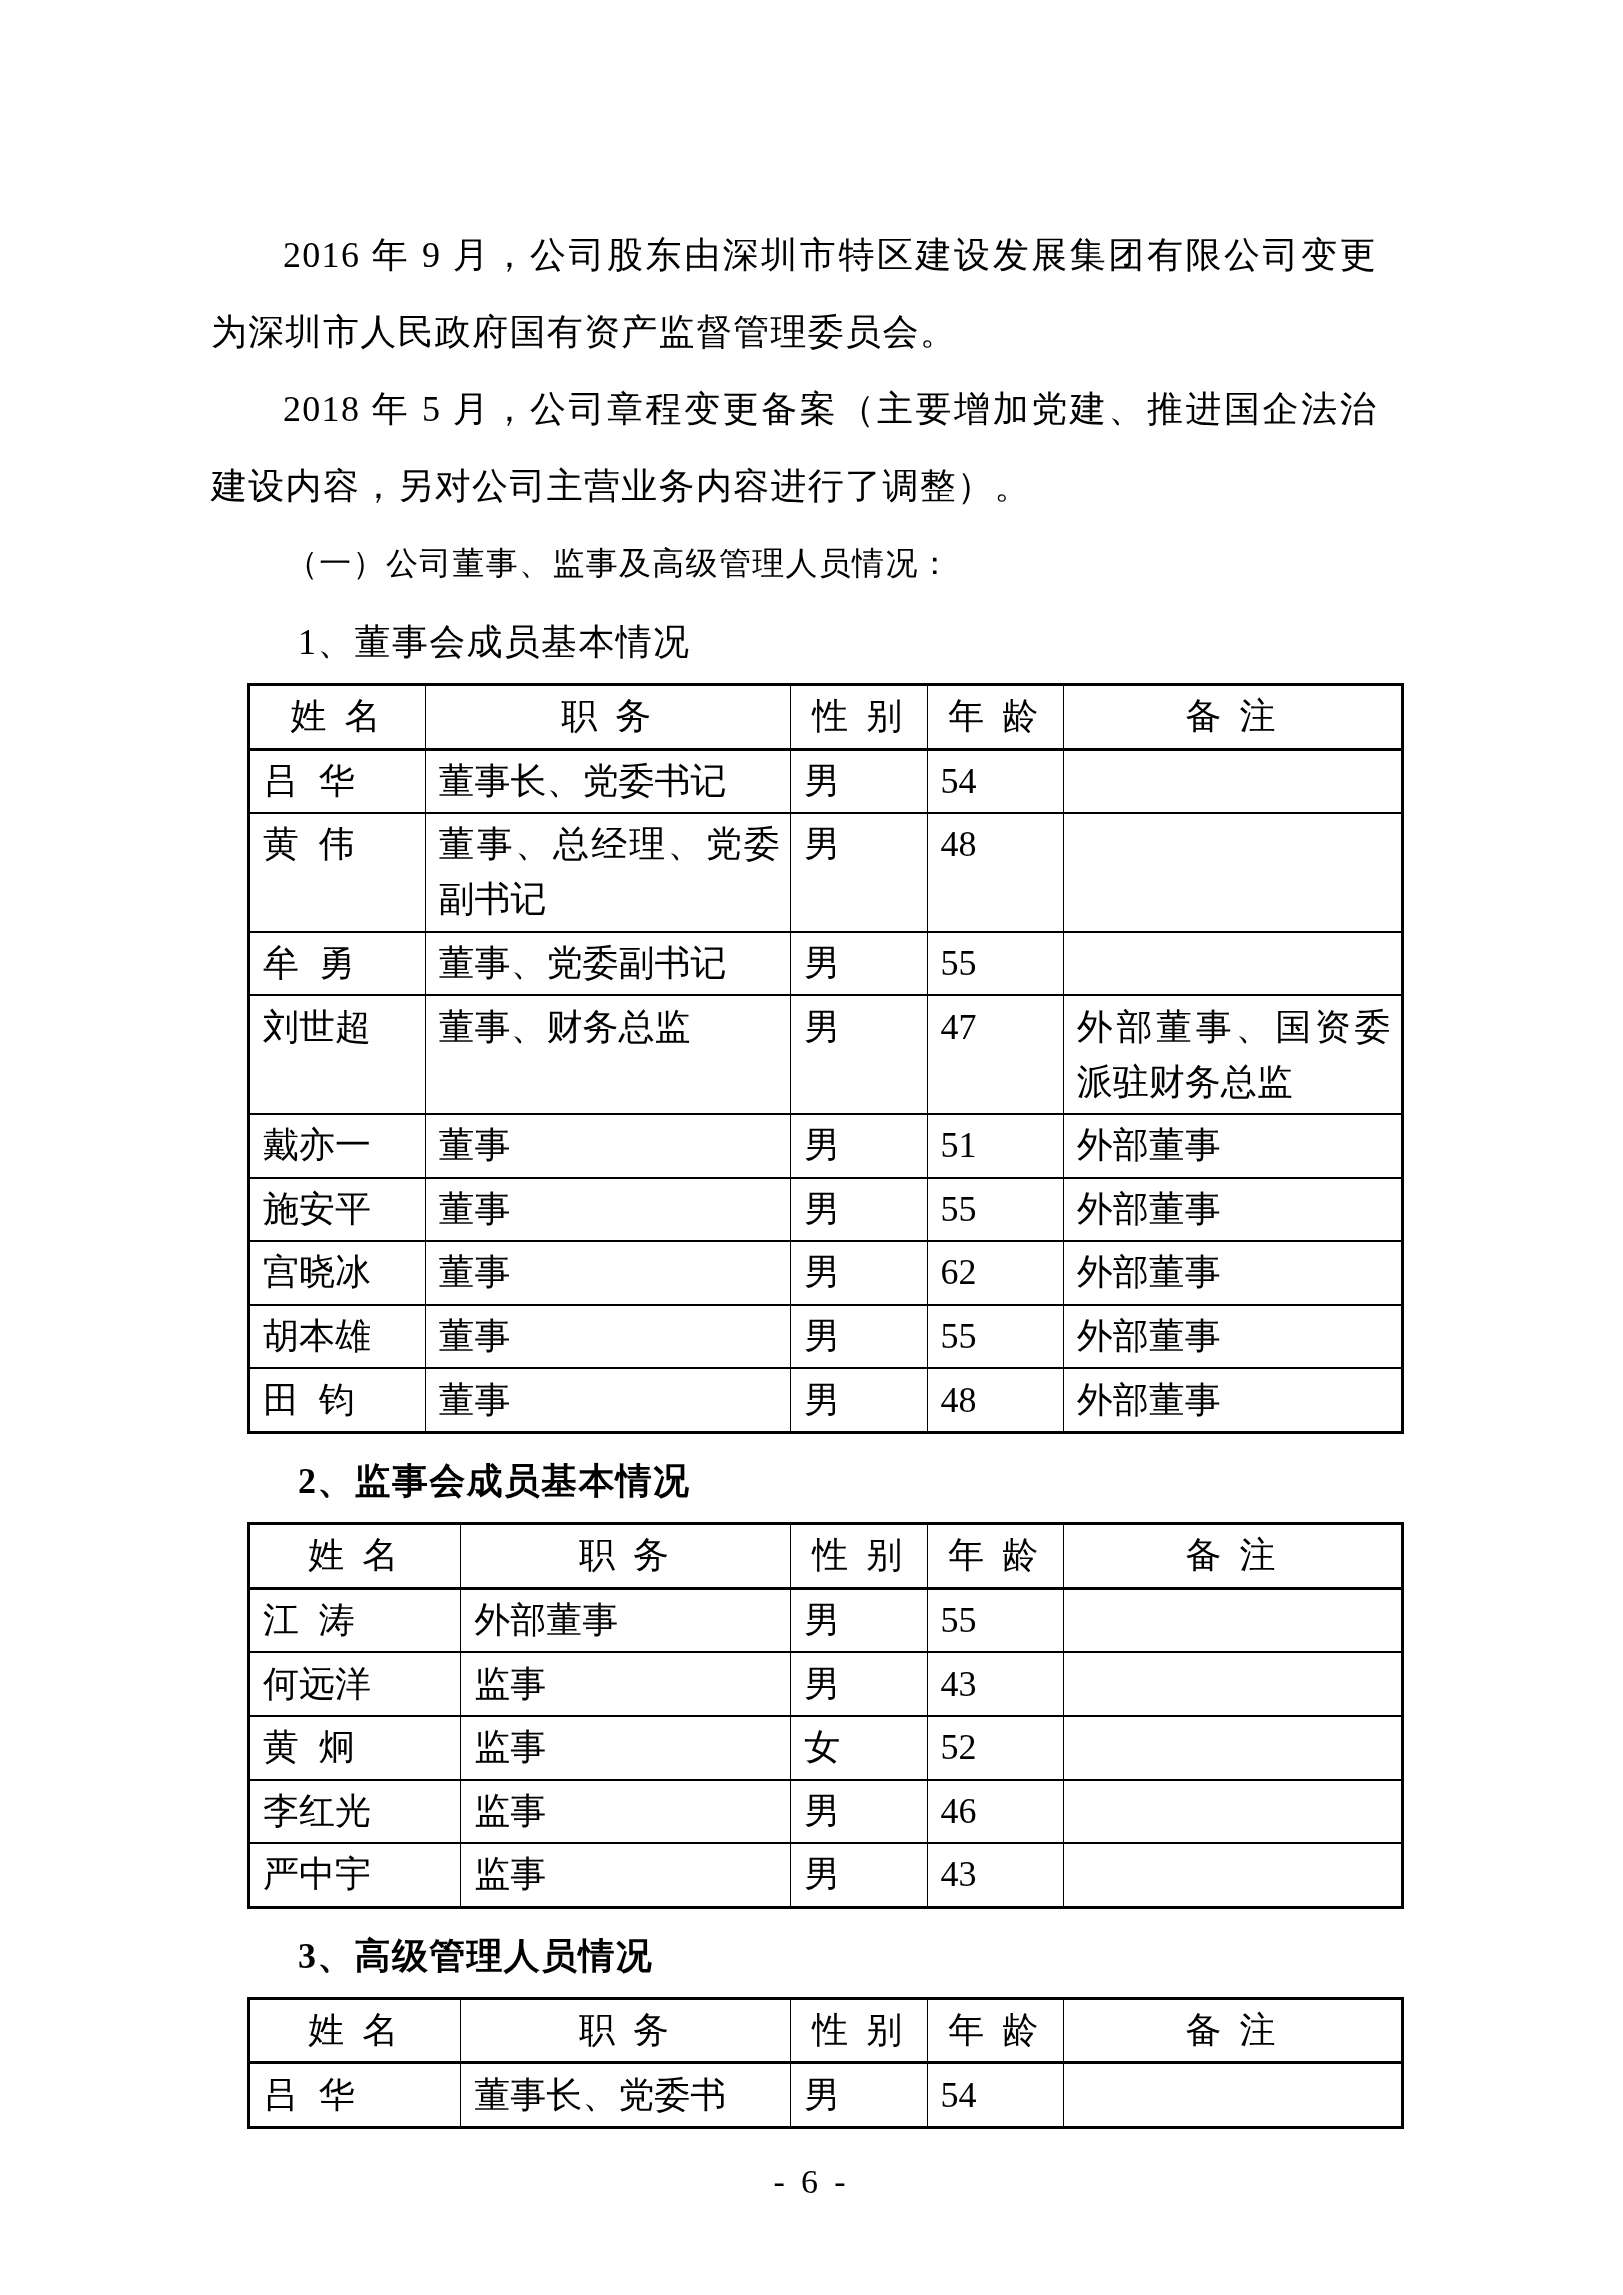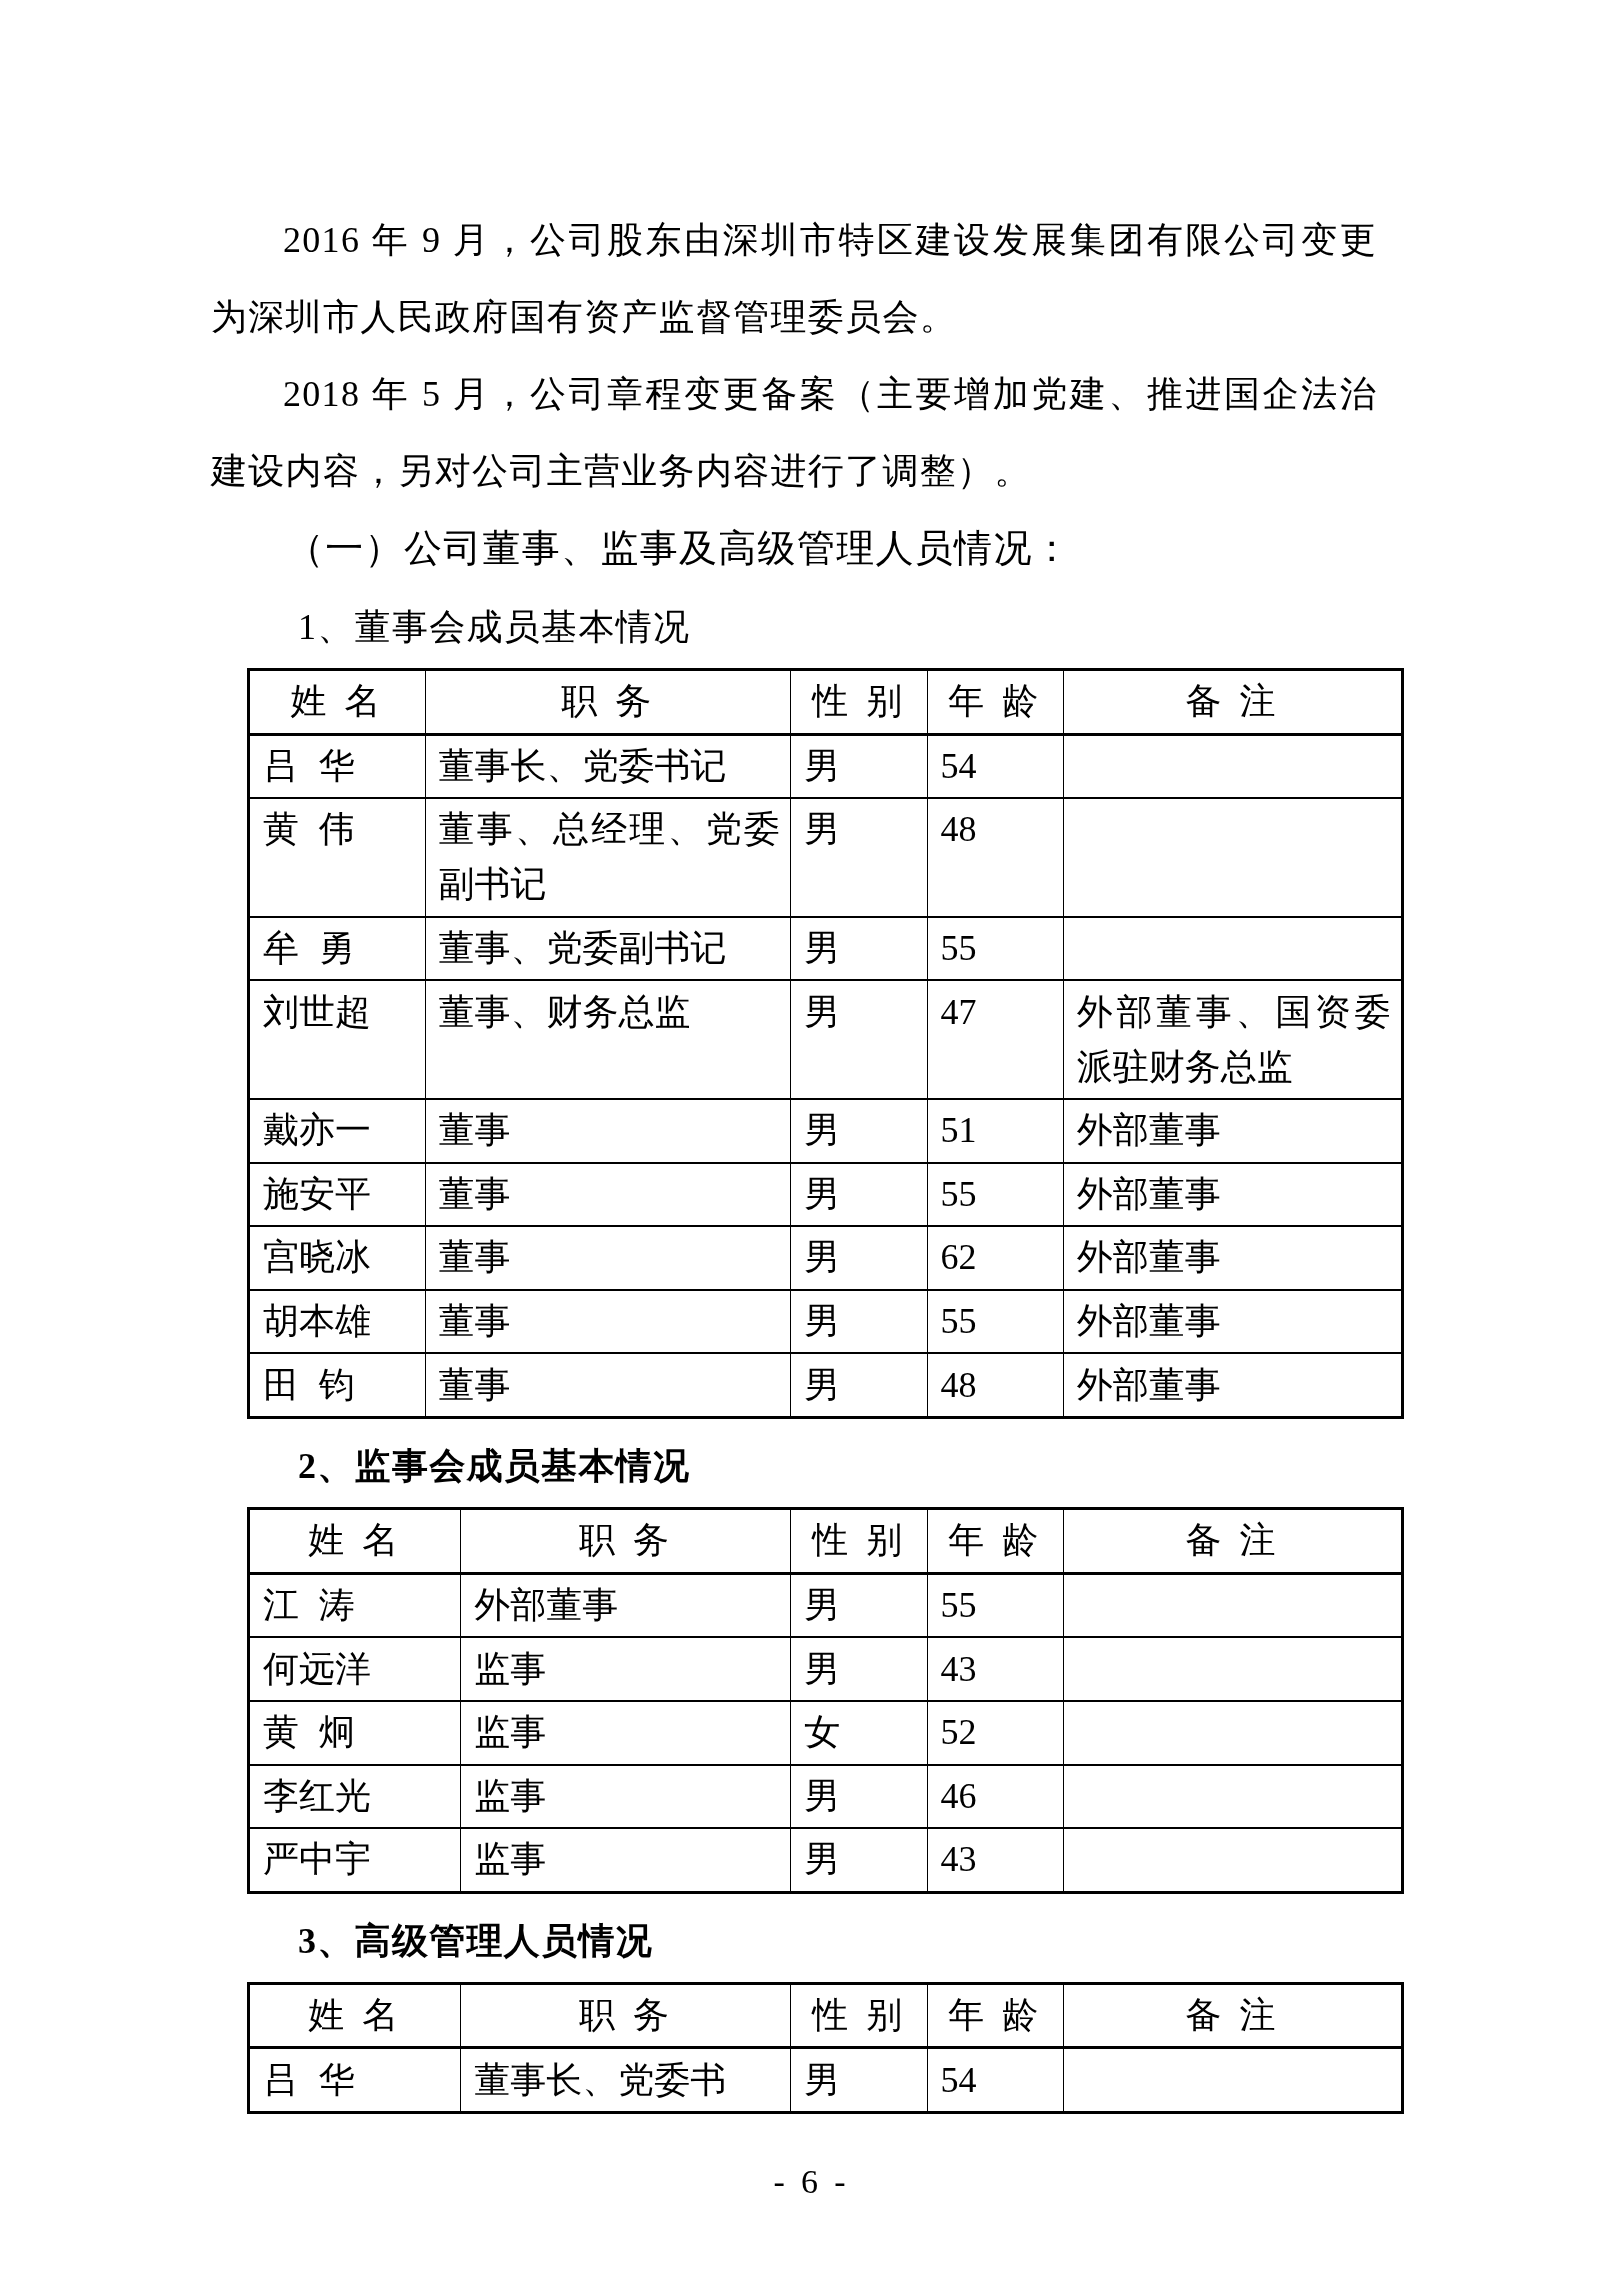--- a/index.html
+++ b/index.html
@@ -9,35 +9,35 @@
     height: 2295px;
     margin: 0 auto;
     background: #ffffff;
     color: #000000;
     font-family: "Liberation Serif", "DejaVu Serif", serif;
     overflow: hidden;
   }
   .content {
     position: absolute;
     left: 211px;
-    top: 202px;
+    top: 217px;
     width: 1166px;
   }
   p.body {
     margin: 0;
     font-size: 36px;
     line-height: 77px;
     text-align: justify;
     text-indent: 2em;
     letter-spacing: 1.3px;
   }
   .section-heading {
     margin: 0;
     font-weight: normal;
-    font-size: 38px;
+    font-size: 32px;
     line-height: 77px;
     padding-left: 75px;
     letter-spacing: 1.3px;
   }
   .table-title {
     margin: 2px;
     font-weight: normal;
     font-size: 36px;
     line-height: 77px;
     padding-left: 85px;

